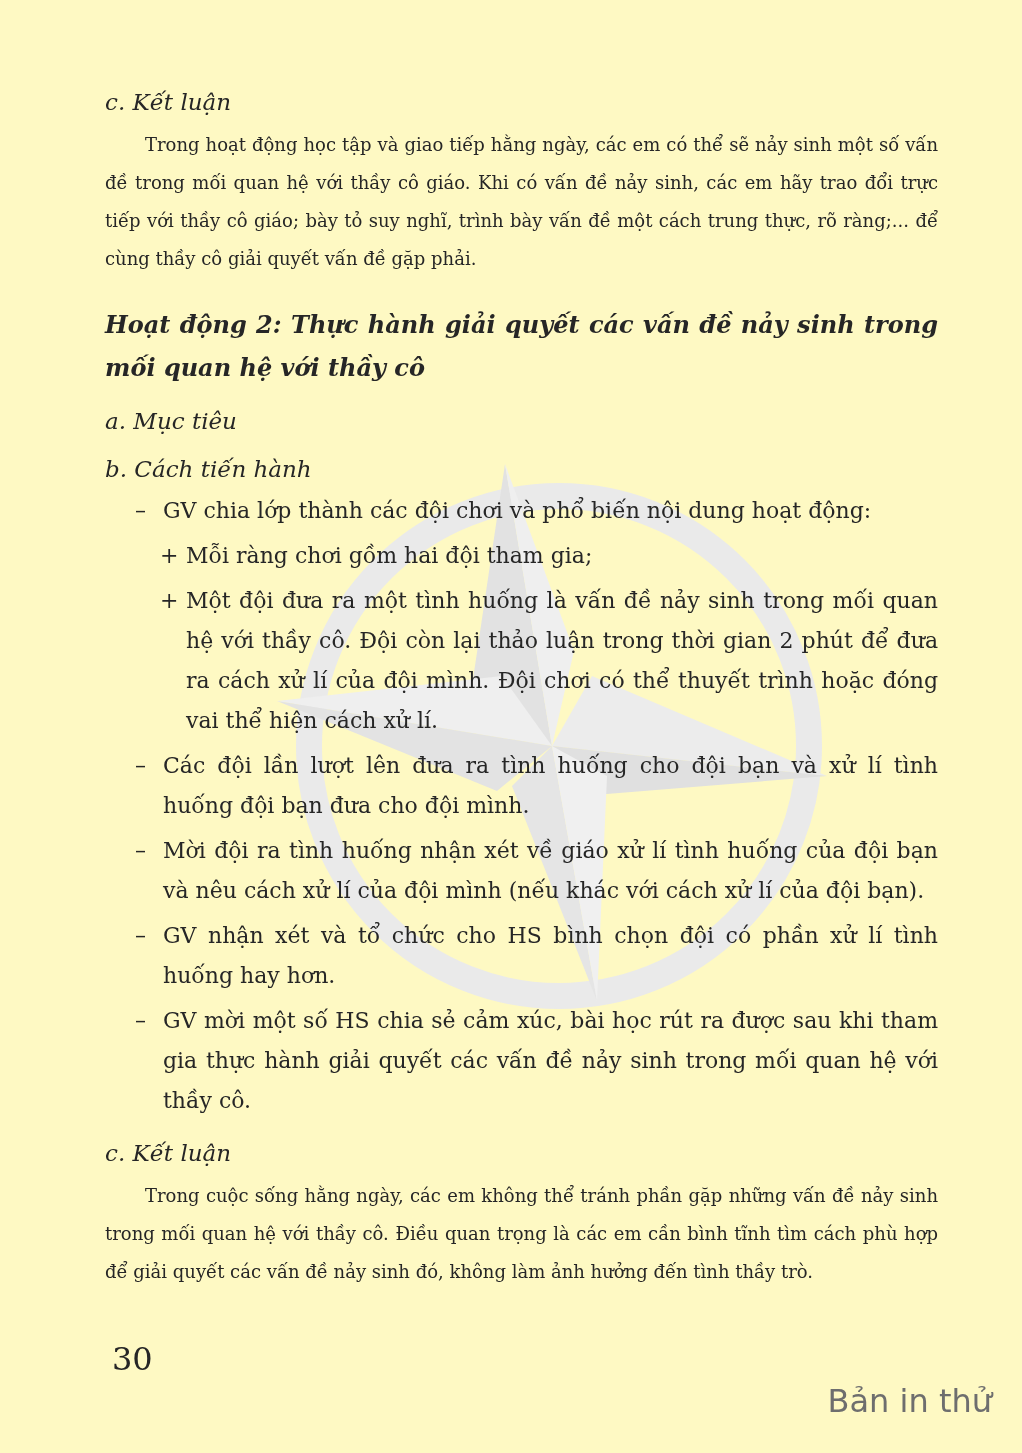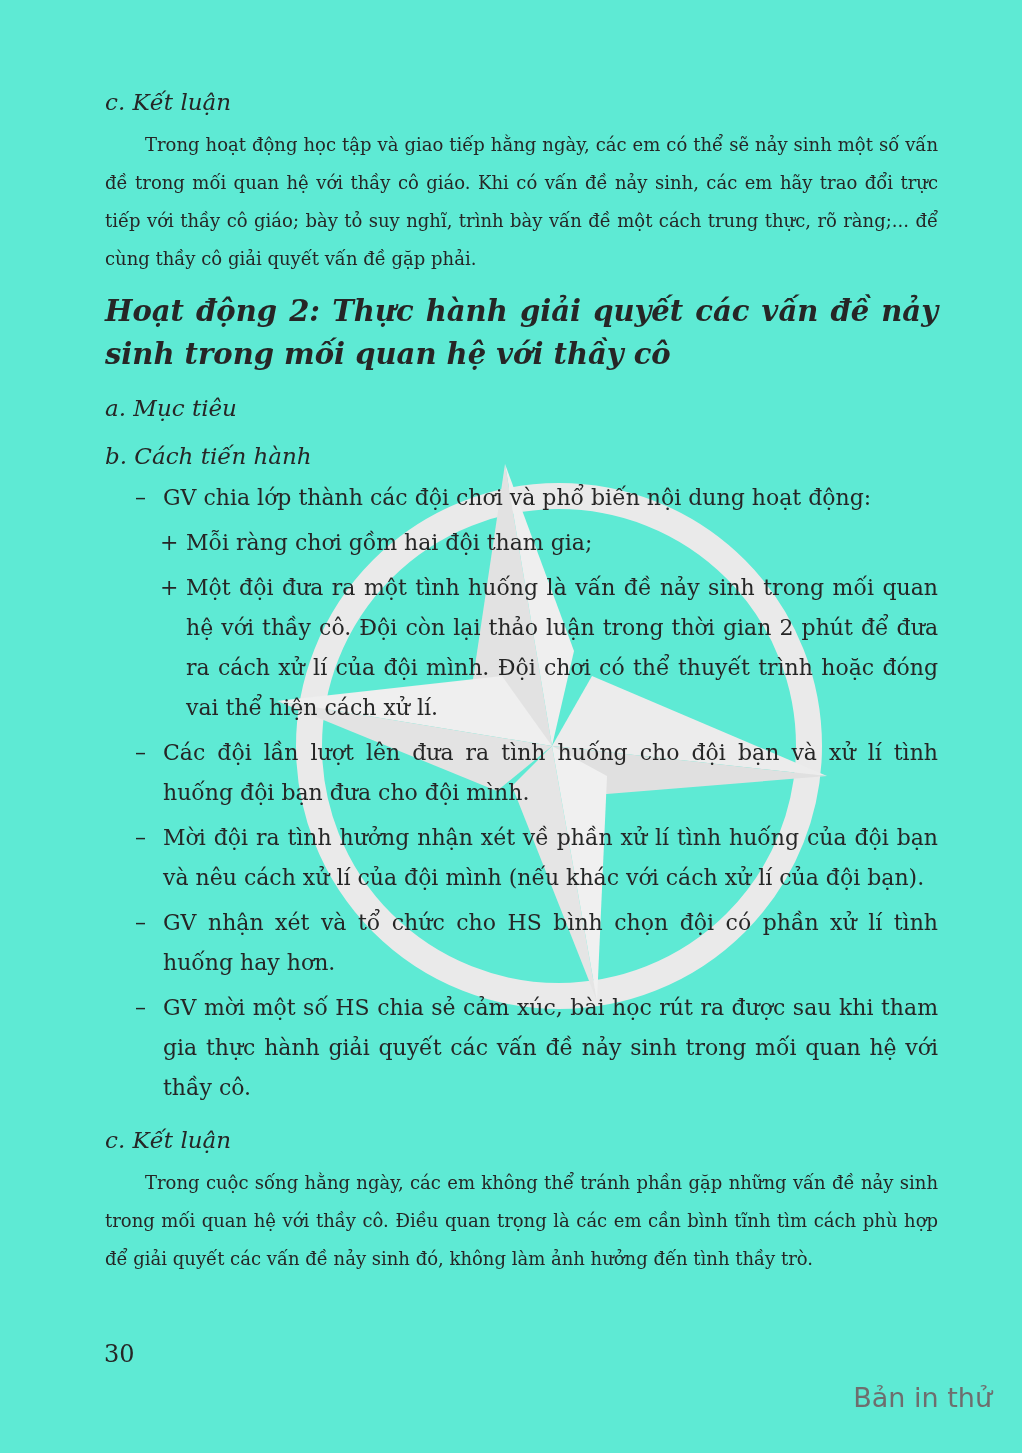--- a/index.html
+++ b/index.html
@@ -1,19 +1,19 @@
 <!DOCTYPE html>
 <html lang="vi"><head>
 <meta charset="utf-8">
 <style>
   html,body { margin:0; padding:0; background:#ffffff; }
   .page {
     position:relative;
     width:1022px; height:1453px;
-    background:#5eead4;
+    background:#fef9c3;
     overflow:hidden;
     font-family:"DejaVu Serif", "Liberation Serif", serif;
     color:#262626;
   }
   
   .watermark {
     position:absolute; left:262px; top:446px;
     width:590px; height:580px;
     z-index:0;
   }
@@ -25,41 +25,41 @@
     font-size:23px; font-style:italic; font-weight:normal;
     margin:16px 0 6px 0; line-height:32px;
   }
   h3.sub:first-child { margin-top:0; }
   p.body {
     font-size:18px; line-height:38px;
     text-align:justify; text-indent:40px;
     margin:8px 0 10px 0;
   }
   h2.activity {
-    font-size:29px; font-style:italic; font-weight:bold;
+    font-size:24px; font-style:italic; font-weight:bold;
     line-height:43px; text-align:justify;
-    margin:12px 0 6px 0;
+    margin:25px 0 6px 0;
   }
   .item {
     display:flex; font-size:22px; line-height:40px;
     margin:5px 0;
   }
   .item .txt { flex:1; text-align:justify; }
   .item.dash { padding-left:30px; }
   .item.dash .marker { flex:0 0 28px; }
   .item.plus { padding-left:55px; }
   .item.plus .marker { flex:0 0 26px; }
   .page-number {
-    position:absolute; left:104px; top:1340px;
-    font-size:24px; z-index:1;
+    position:absolute; left:112px; top:1340px;
+    font-size:32px; z-index:1;
   }
   .print-label {
     position:absolute; right:30px; top:1382px;
     font-family:"DejaVu Sans", "Liberation Sans", sans-serif;
-    font-size:27px; color:#6e6e6e; z-index:1;
+    font-size:32px; color:#6e6e6e; z-index:1;
   }
 </style>
 </head>
 <body>
 
 <div class="page">
 
   <svg class="watermark" viewBox="0 0 590 580" aria-hidden="true">
     <circle cx="297" cy="300" r="250" fill="none" stroke="#eaeaea" stroke-width="26"></circle>
 
@@ -104,21 +104,21 @@
       <span class="txt">Một đội đưa ra một tình huống là vấn đề nảy sinh trong mối quan hệ với thầy cô. Đội còn lại thảo luận trong thời gian 2 phút để đưa ra cách xử lí của đội mình. Đội chơi có thể thuyết trình hoặc đóng vai thể hiện cách xử lí.</span>
     </div>
 
     <div class="item dash">
       <span class="marker">–</span>
       <span class="txt">Các đội lần lượt lên đưa ra tình huống cho đội bạn và xử lí tình huống đội bạn đưa cho đội mình.</span>
     </div>
 
     <div class="item dash">
       <span class="marker">–</span>
-      <span class="txt">Mời đội ra tình hưởng nhận xét về phần xử lí tình huống của đội bạn và nêu cách xử lí của đội mình (nếu khác với cách xử lí của đội bạn).</span>
+      <span class="txt">Mời đội ra tình huống nhận xét về giáo xử lí tình huống của đội bạn và nêu cách xử lí của đội mình (nếu khác với cách xử lí của đội bạn).</span>
     </div>
 
     <div class="item dash">
       <span class="marker">–</span>
       <span class="txt">GV nhận xét và tổ chức cho HS bình chọn đội có phần xử lí tình huống hay hơn.</span>
     </div>
 
     <div class="item dash">
       <span class="marker">–</span>
       <span class="txt">GV mời một số HS chia sẻ cảm xúc, bài học rút ra được sau khi tham gia thực hành giải quyết các vấn đề nảy sinh trong mối quan hệ với thầy cô.</span>

